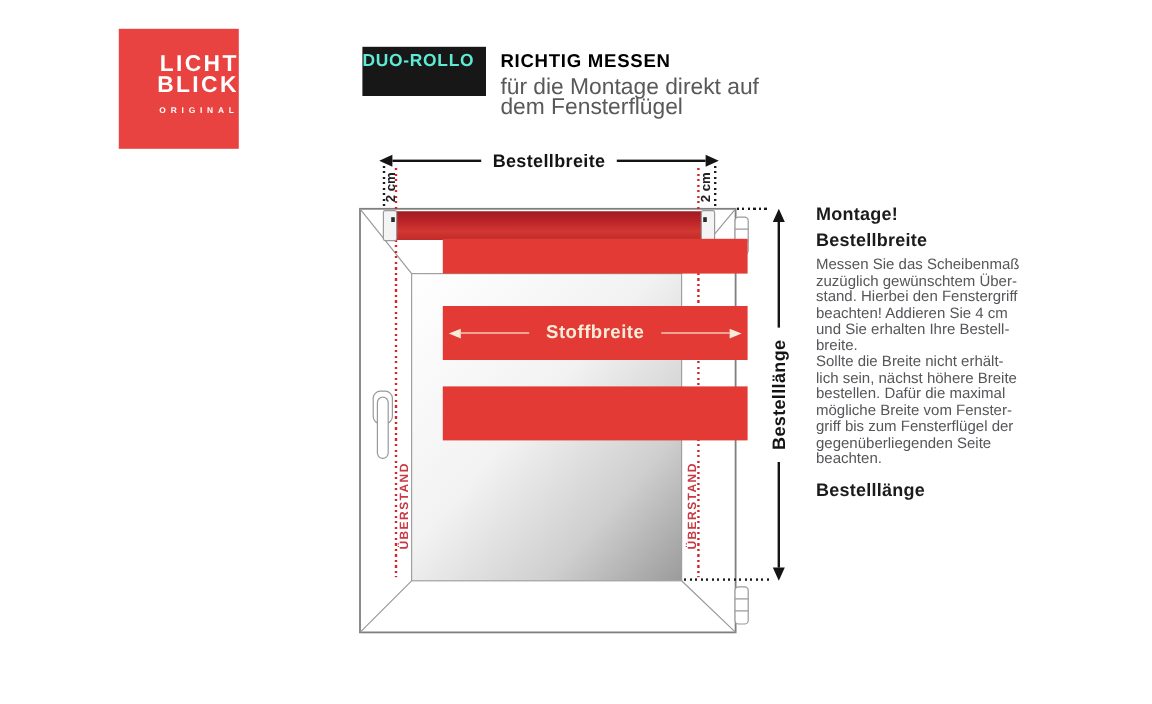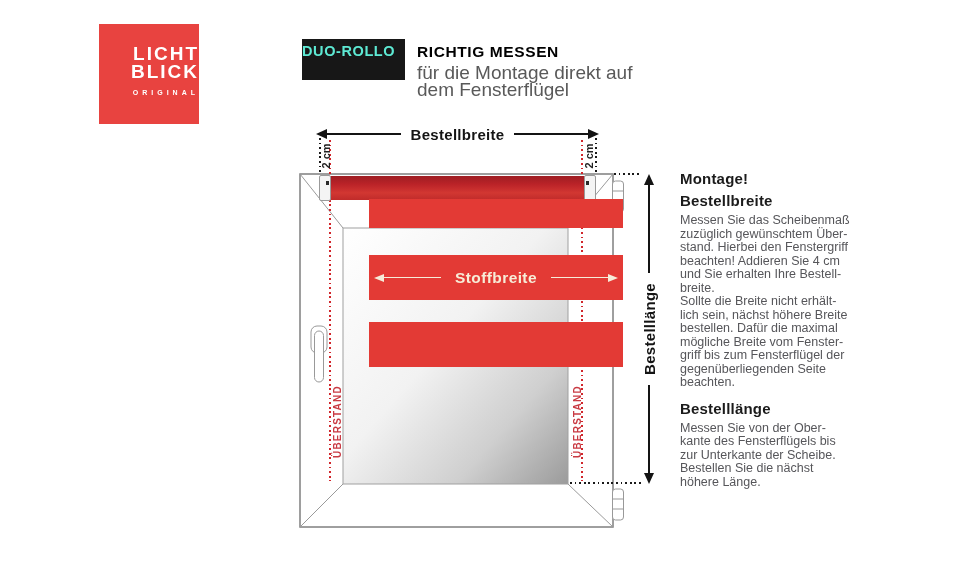--- a/index.html
+++ b/index.html
@@ -157,18 +157,13 @@
 und Sie erhalten Ihre Bestell-
 breite.
 Sollte die Breite nicht erhält-
 lich sein, nächst höhere Breite
 bestellen. Dafür die maximal
 mögliche Breite vom Fenster-
 griff bis zum Fensterflügel der
 gegenüberliegenden Seite
 beachten.</p>
   <h3>Bestelllänge</h3>
-  <p>Messen Sie von der Ober-
-kante des Fensterflügels bis
-zur Unterkante der Scheibe.
-Bestellen Sie die nächst
-höhere Länge.</p>
 </div>
 
 </body></html>

